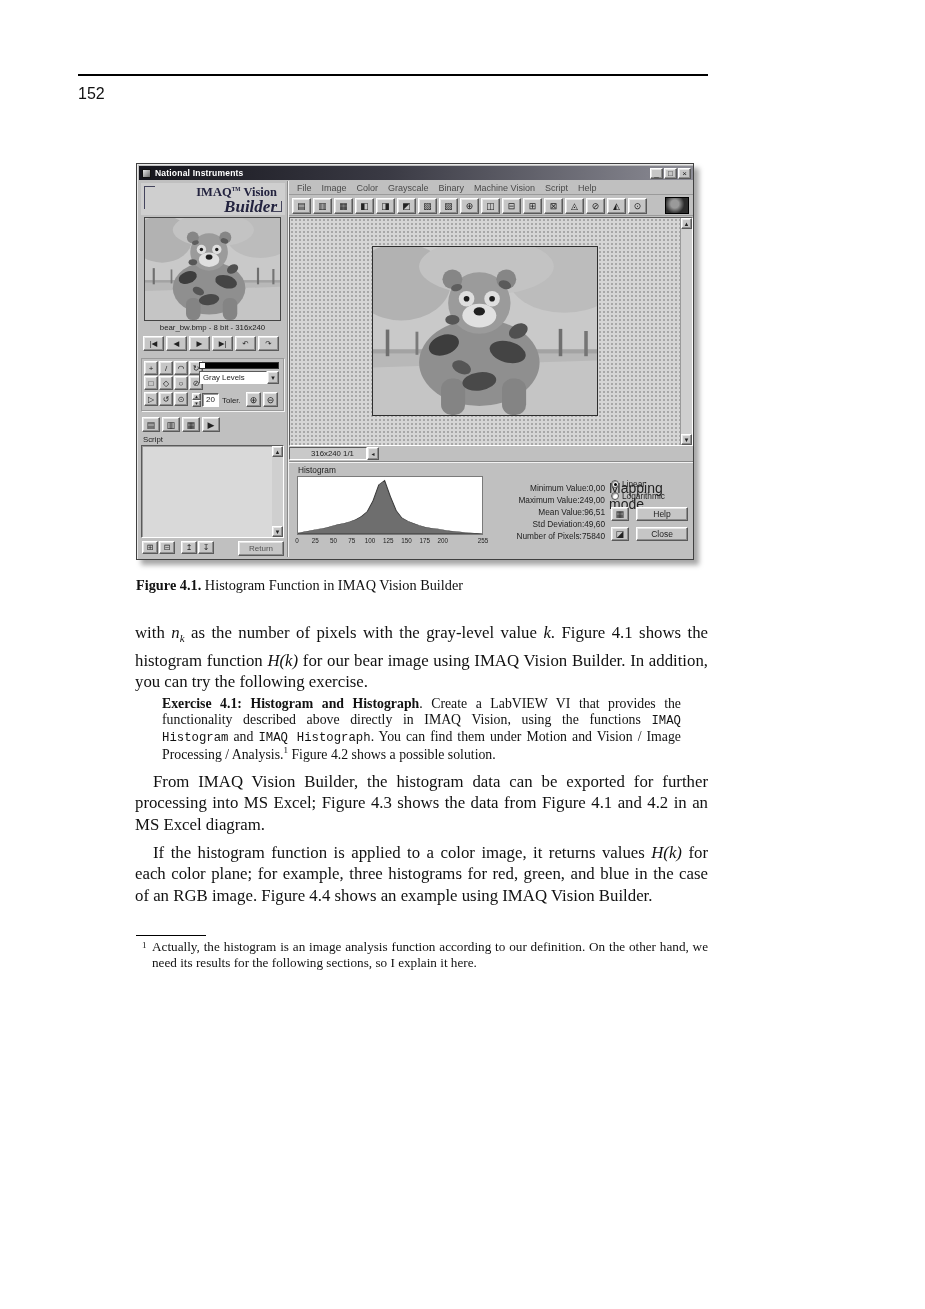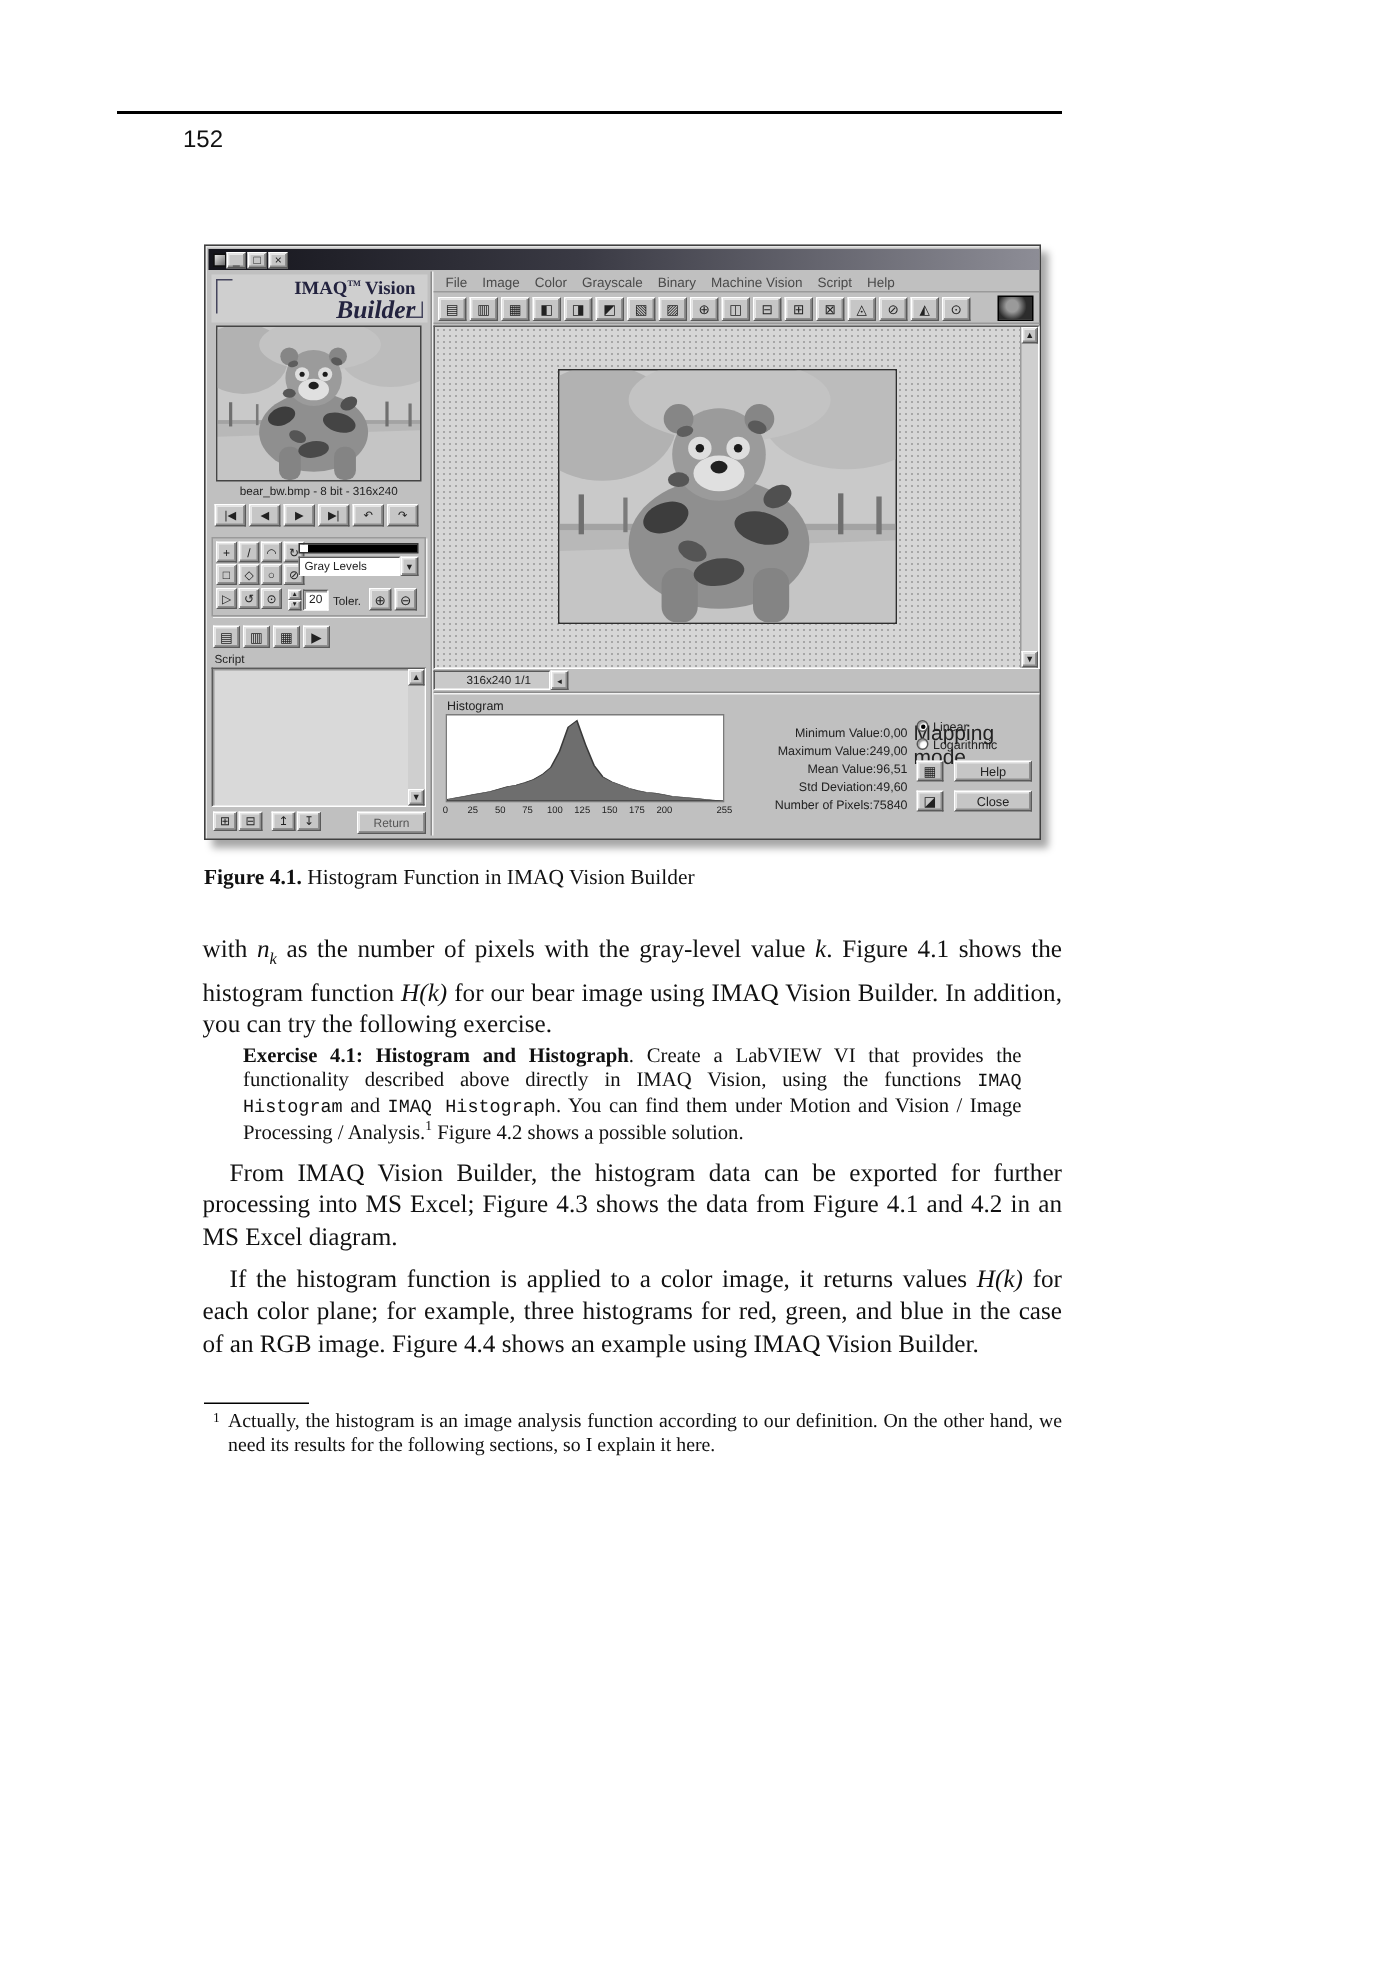--- a/index.html
+++ b/index.html
@@ -3,21 +3,21 @@
 <meta charset="utf-8">
 <style>
   * { box-sizing: border-box; margin: 0; padding: 0; }
   html,body { background:#ffffff; }
   body { width:925px; height:1309px; font-family:"Liberation Serif", serif; color:#111; }
   .page { position:relative; width:925px; height:1309px; background:#fff; overflow:hidden; }
 
   
   .toprule { position:absolute; left:78px; top:74px; width:630px; height:2px; background:#000; }
   .runhead { position:absolute; left:78px; top:85px; width:630px; display:flex; justify-content:space-between;
-             align-items:baseline; font-family:"Liberation Sans", sans-serif;margin-left:44px; }
+             align-items:baseline; font-family:"Liberation Sans", sans-serif; }
   .pnum { font-size:16px; }
   .rtitle { font-size:14.5px; }
 
   
   .shot { position:absolute; left:136px; top:163px; width:558px; height:397px; background:#c0c0c0;
           border:1px solid #404040; box-shadow: inset 1px 1px 0 #e8e8e8, 5px 5px 5px rgba(0,0,0,0.35);
           font-family:"Liberation Sans", sans-serif; color:#222; }
   .raised { background:#c6c6c6; border:1px solid; border-color:#ffffff #5a5a5a #5a5a5a #ffffff;
             box-shadow: inset -1px -1px 0 #8e8e8e, inset 1px 1px 0 #e6e6e6; }
   .sunken { background:#fff; border:1px solid; border-color:#5a5a5a #ffffff #ffffff #5a5a5a;
@@ -182,20 +182,21 @@
 
   <div class="toprule"></div>
   <div class="runhead">
     <span class="pnum">152</span>
   </div>
 
   <div class="shot">
 
     <div class="tbar">
       <span class="tico"></span>
+      <span class="ttext">National Instruments</span>
       <span class="tbtns">
         <span class="tb btn raised">_</span>
         <span class="tb btn raised">□</span>
         <span class="tb btn raised">×</span>
       </span>
     </div>
 
     <div class="vdiv"></div>
 
     <div class="logo">

